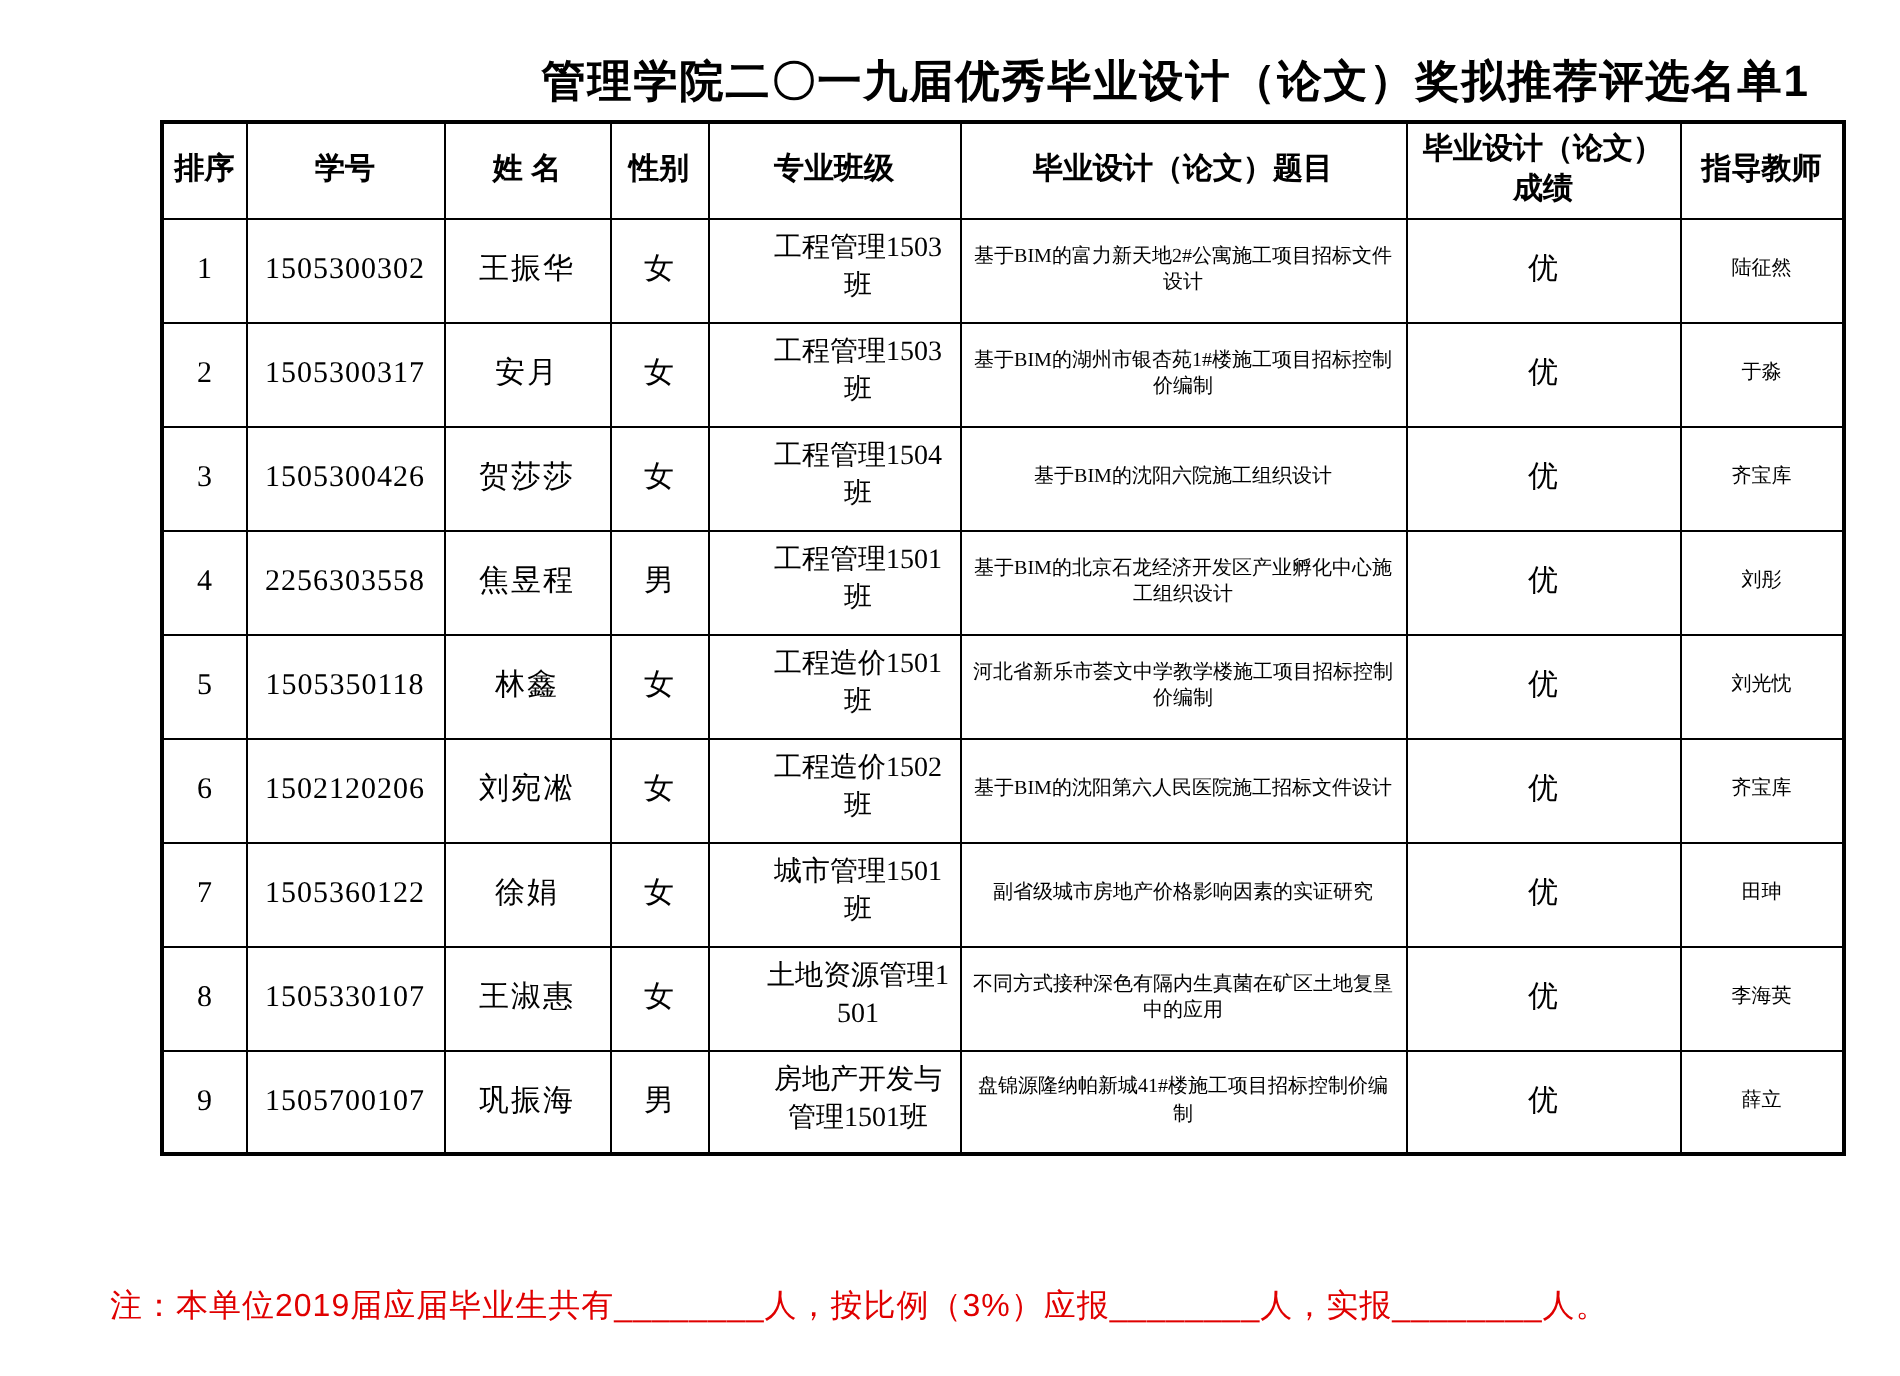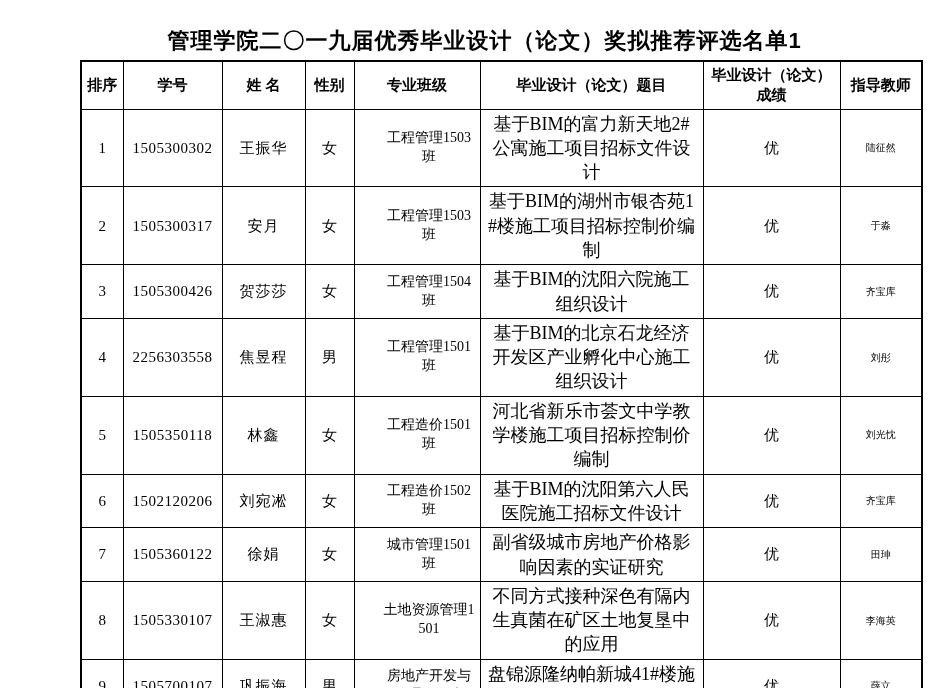--- a/index.html
+++ b/index.html
@@ -15,21 +15,21 @@
   .page {
     position: relative;
     width: 950px;
     height: 688px;
   }
   .doc-title {
     position: absolute;
     top: 26px;
     left: 64px;
     width: 841px;
-    text-align: center;
+    text-align: right;
     font-family: "Liberation Sans", "DejaVu Sans", sans-serif;
     font-weight: bold;
     font-size: 22px;
     letter-spacing: 1px;
     white-space: nowrap;
   }
   table.award-table {
     position: absolute;
     top: 60px;
     left: 80px;
@@ -58,21 +58,21 @@
     font-size: 14px;
     height: 52px;
     line-height: 1.35;
     word-break: break-all;
   }
   td.cell-rank    { font-size: 15px; }
   td.cell-id      { font-size: 15px; letter-spacing: 0.5px; }
   td.cell-name    { font-size: 15px; letter-spacing: 1px; }
   td.cell-gender  { font-size: 15px; }
   td.cell-class   { font-size: 14px; padding-left: 28px; }
-  td.cell-thesis  { font-size: 18px; padding: 2px 6px; }
+  td.cell-thesis  { font-size: 10px; padding: 2px 6px; }
   td.cell-grade   { font-size: 15px; }
   td.cell-teacher { font-size: 10px; }
   .footer-note {
     position: absolute;
     top: 643px;
     left: 55px;
     font-size: 16px;
     font-family: "Liberation Sans", "DejaVu Sans", sans-serif;
     letter-spacing: 0.5px;
     white-space: nowrap;
@@ -203,14 +203,15 @@
       <td class="cell-name">巩振海</td>
       <td class="cell-gender">男</td>
       <td class="cell-class">房地产开发与管理1501班</td>
       <td class="cell-thesis">盘锦源隆纳帕新城41#楼施工项目招标控制价编制</td>
       <td class="cell-grade">优</td>
       <td class="cell-teacher">薛立</td>
     </tr>
   </tbody>
   </table>
 
+  <div class="footer-note" style="color: rgb(224, 0, 0);">注：本单位2019届应届毕业生共有________人，按比例（3%）应报________人，实报________人。</div>
 
 </div>
 
 </body></html>

